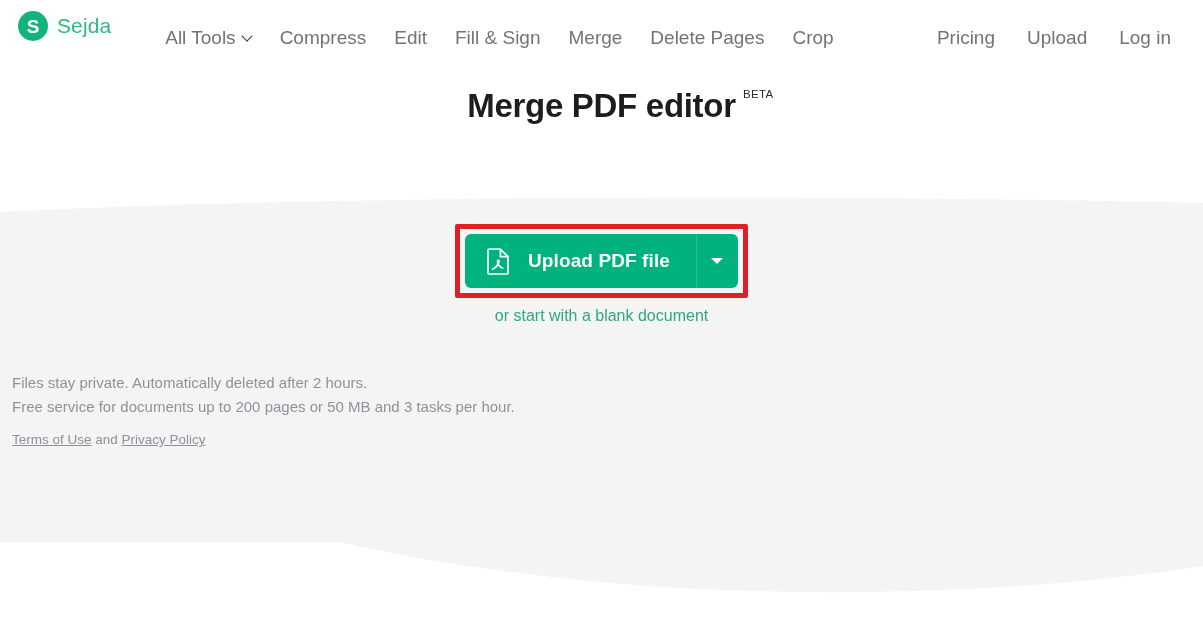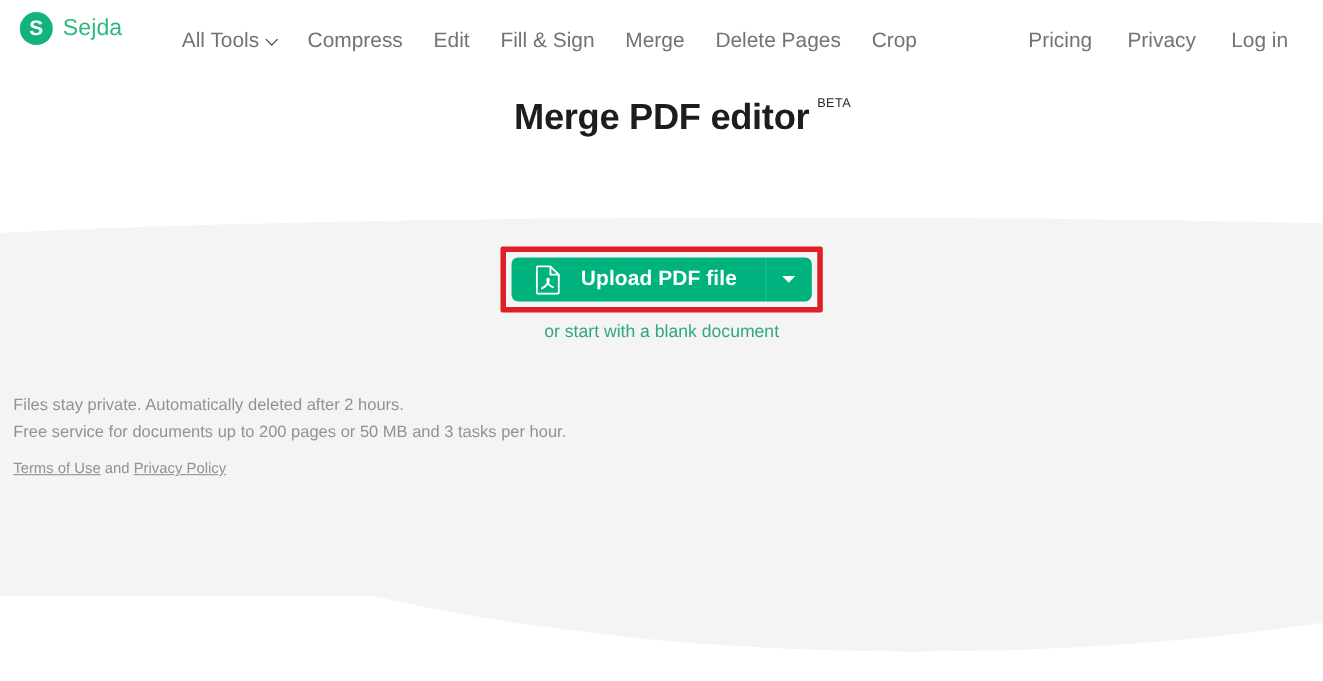--- a/index.html
+++ b/index.html
@@ -159,21 +159,21 @@
     padding: 5px;
     border-radius: 2px;
     background: transparent;
   }
   .upload-btn {
     display: flex;
     align-items: center;
     background: #00b37e;
     border: none;
     border-radius: 6px;
-    height: 40px;
+    height: 54px;
     padding: 0;
     cursor: pointer;
     font-family: "Liberation Sans", sans-serif;
   }
   .upload-main {
     display: flex;
     align-items: center;
     gap: 18px;
     padding: 0 26px 0 22px;
     height: 100%;
@@ -272,21 +272,21 @@
     <a class="nav-link" href="#">
       <span>Crop</span>
     </a>
   </nav>
 
   <nav class="nav-right">
     <a class="nav-link" href="#">
       <span>Pricing</span>
     </a>
     <a class="nav-link" href="#">
-      <span>Privacy</span>
+      <span>Upload</span>
     </a>
     <a class="nav-link" href="#">
       <span>Log in</span>
     </a>
   </nav>
 </div>
 
 <div class="hero">
   <h1 class="hero-title">
     <span>Merge PDF editor</span>

